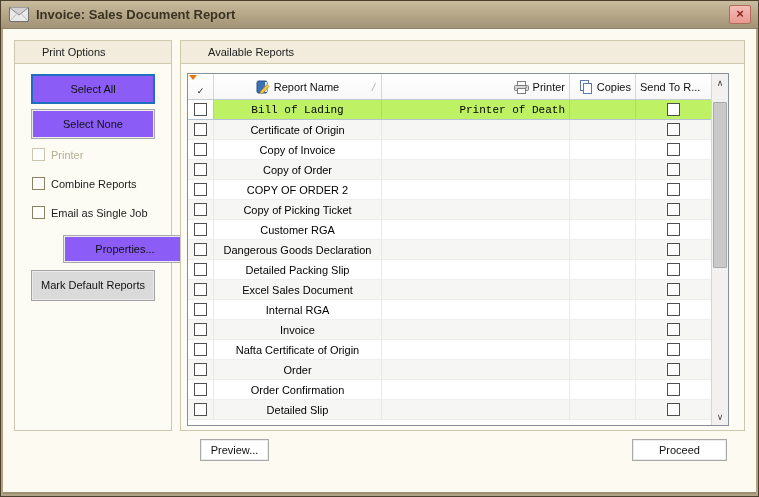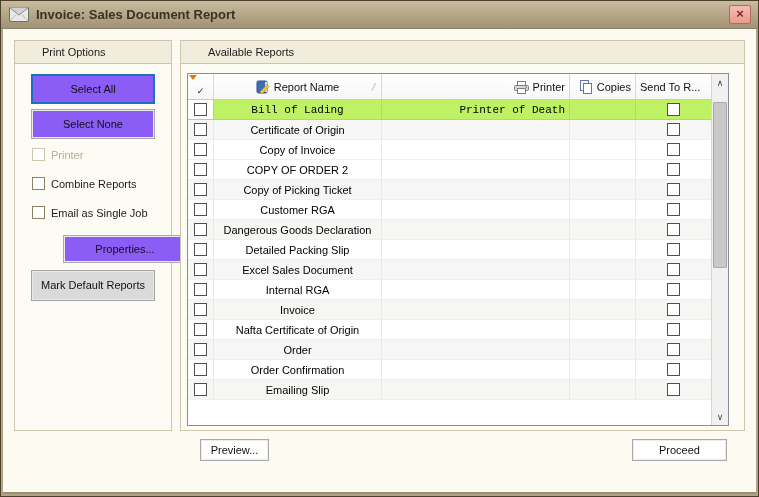--- a/index.html
+++ b/index.html
@@ -236,20 +236,31 @@
     <div class="gcell c0">
       <span class="grid-cb"></span>
     </div>
     <div class="gcell c1">Copy of Invoice</div>
     <div class="gcell c2"></div>
     <div class="gcell c3"></div>
     <div class="gcell c4">
       <span class="grid-cb"></span>
     </div>
   </div>
+            <div class="grid-row alt">
+    <div class="gcell c0">
+      <span class="grid-cb"></span>
+    </div>
+    <div class="gcell c1">Copy of Order</div>
+    <div class="gcell c2"></div>
+    <div class="gcell c3"></div>
+    <div class="gcell c4">
+      <span class="grid-cb"></span>
+    </div>
+  </div>
             <div class="grid-row">
     <div class="gcell c0">
       <span class="grid-cb"></span>
     </div>
     <div class="gcell c1">COPY OF ORDER 2</div>
     <div class="gcell c2"></div>
     <div class="gcell c3"></div>
     <div class="gcell c4">
       <span class="grid-cb"></span>
     </div>
@@ -361,21 +372,21 @@
     <div class="gcell c2"></div>
     <div class="gcell c3"></div>
     <div class="gcell c4">
       <span class="grid-cb"></span>
     </div>
   </div>
             <div class="grid-row alt">
     <div class="gcell c0">
       <span class="grid-cb"></span>
     </div>
-    <div class="gcell c1">Emailing Slip</div>
+    <div class="gcell c1">Detailed Slip</div>
     <div class="gcell c2"></div>
     <div class="gcell c3"></div>
     <div class="gcell c4">
       <span class="grid-cb"></span>
     </div>
   </div>
           </div>
       </div>
 
       <div class="vscroll">

